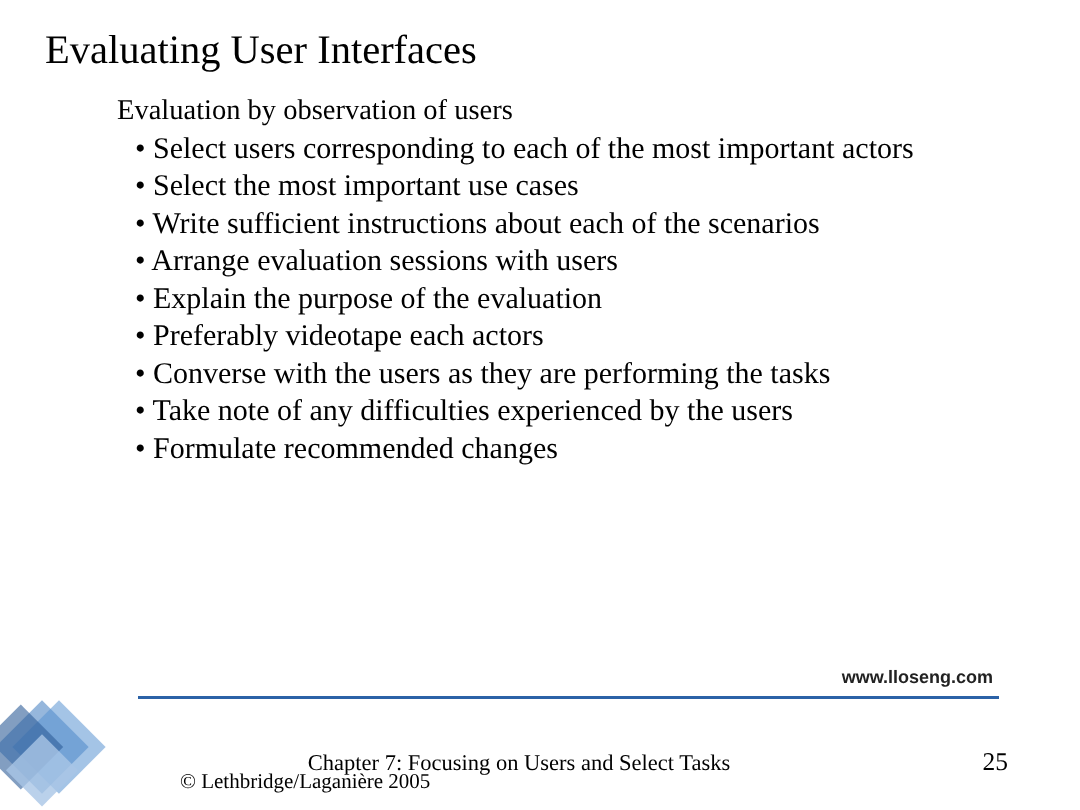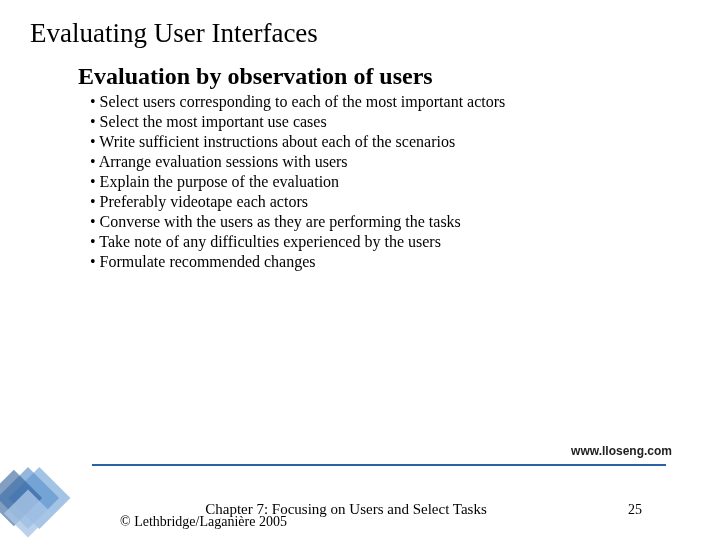--- a/index.html
+++ b/index.html
@@ -1,29 +1,29 @@
 <!DOCTYPE html>
 <html><head>
 <meta charset="utf-8">
 <style>
   * { margin: 0; padding: 0; box-sizing: border-box; }
   html, body { width: 720px; height: 540px; background: #fff; font-family: "Times New Roman", Times, serif; color: #000; }
   .slide { position: relative; width: 692px; height: 540px; padding: 18px 28px 0 28px; }
   .title { font-size: 27px; font-weight: 400; margin-bottom: 6px; margin-left: 2px; }
-  .subtitle { font-size: 24px; font-weight: 700; margin-left: 50px; margin-bottom: 2px; margin-top: 14px; }
+  .subtitle { font-size: 19px; font-weight: 400; margin-left: 50px; margin-bottom: 2px; margin-top: 14px; }
   .bullets { list-style: none; margin-left: 62px; }
-  .bullets li { font-size: 16px; line-height: 1.25; padding-left: 18px; text-indent: -18px; }
+  .bullets li { font-size: 20px; line-height: 1.25; padding-left: 18px; text-indent: -18px; }
   .bullets li::before { content: "• "; }
   .footer { position: absolute; left: 0; right: 0; bottom: 0; height: 90px; }
   .corner-art { position: absolute; left: 0; bottom: 0; width: 92px; height: 80px; }
   .rule { position: absolute; left: 92px; right: 26px; top: 14px; height: 2px; background: #2b62a7; }
-  .url { position: absolute; right: 20px; top: -6px; font-family: Arial, Helvetica, sans-serif; font-size: 12px; font-weight: 700; color: #222; }
+  .url { position: absolute; right: 30px; top: -6px; font-family: Arial, Helvetica, sans-serif; font-size: 12px; font-weight: 700; color: #222; }
   .copyright { position: absolute; left: 120px; bottom: 10px; font-size: 14px; }
   .chapter { position: absolute; left: 0; right: 0; bottom: 22px; text-align: center; font-size: 15px; }
-  .pagenum { position: absolute; right: 50px; bottom: 22px; font-size: 14px; }
+  .pagenum { position: absolute; right: 20px; bottom: 22px; font-size: 17px; }
 </style>
 </head>
 <body>
 
 <div class="slide">
   <h1 class="title">Evaluating User Interfaces</h1>
   <div class="subtitle">Evaluation by observation of users</div>
   <ul class="bullets">
     <li>Select users corresponding to each of the most important actors</li>
     <li>Select the most important use cases</li>

